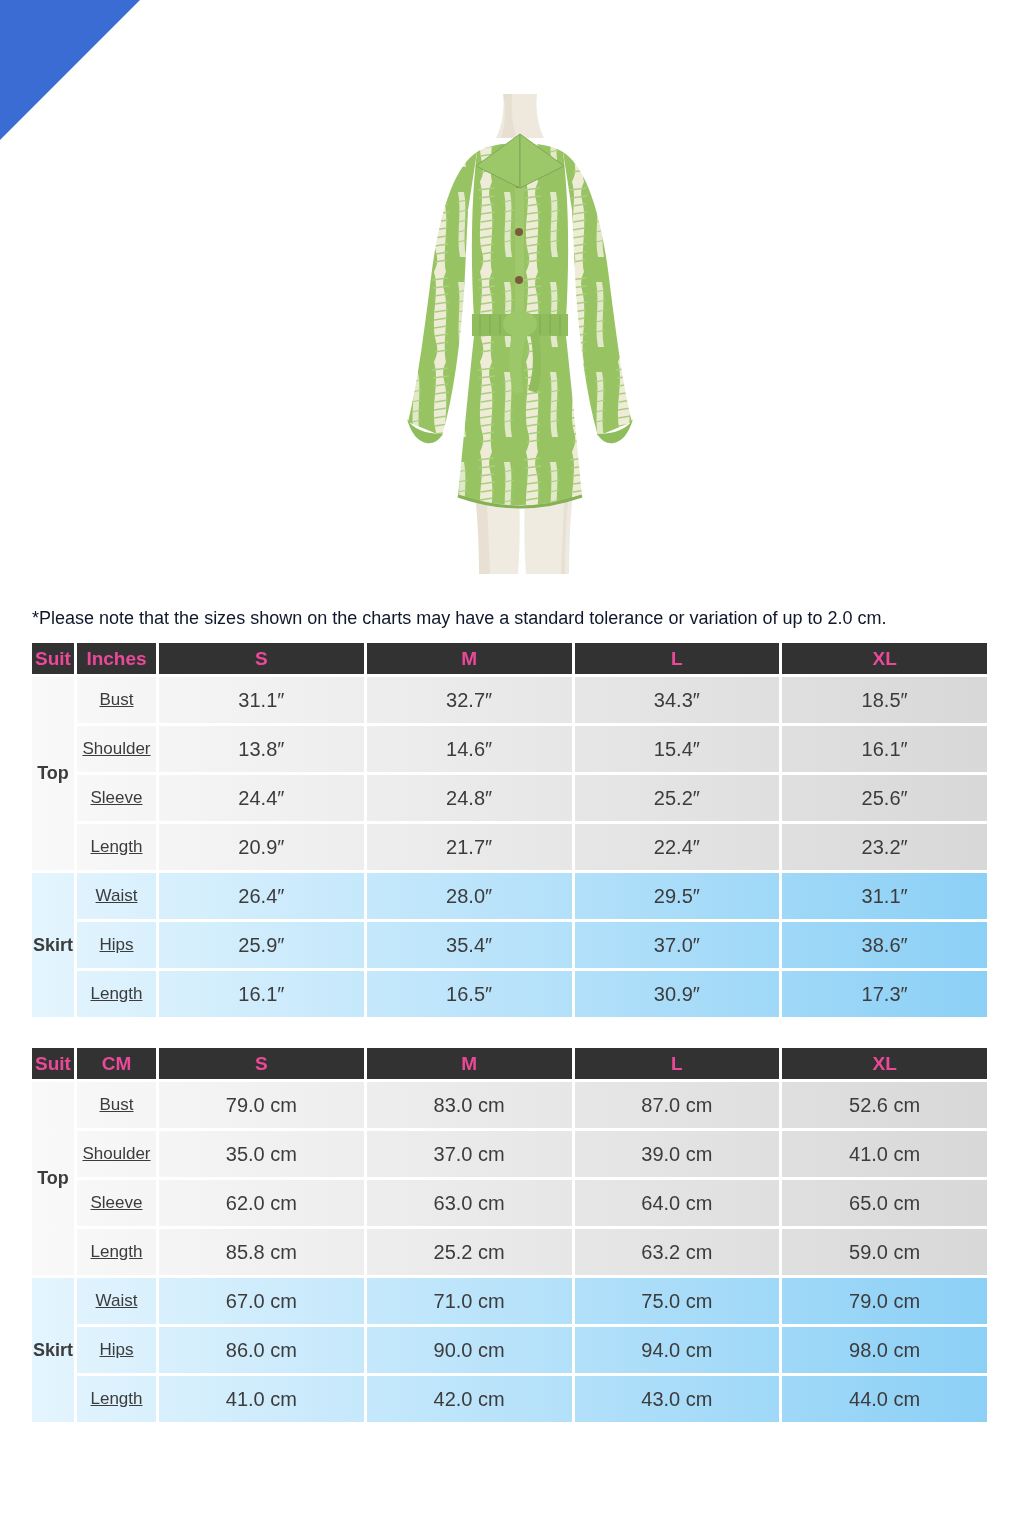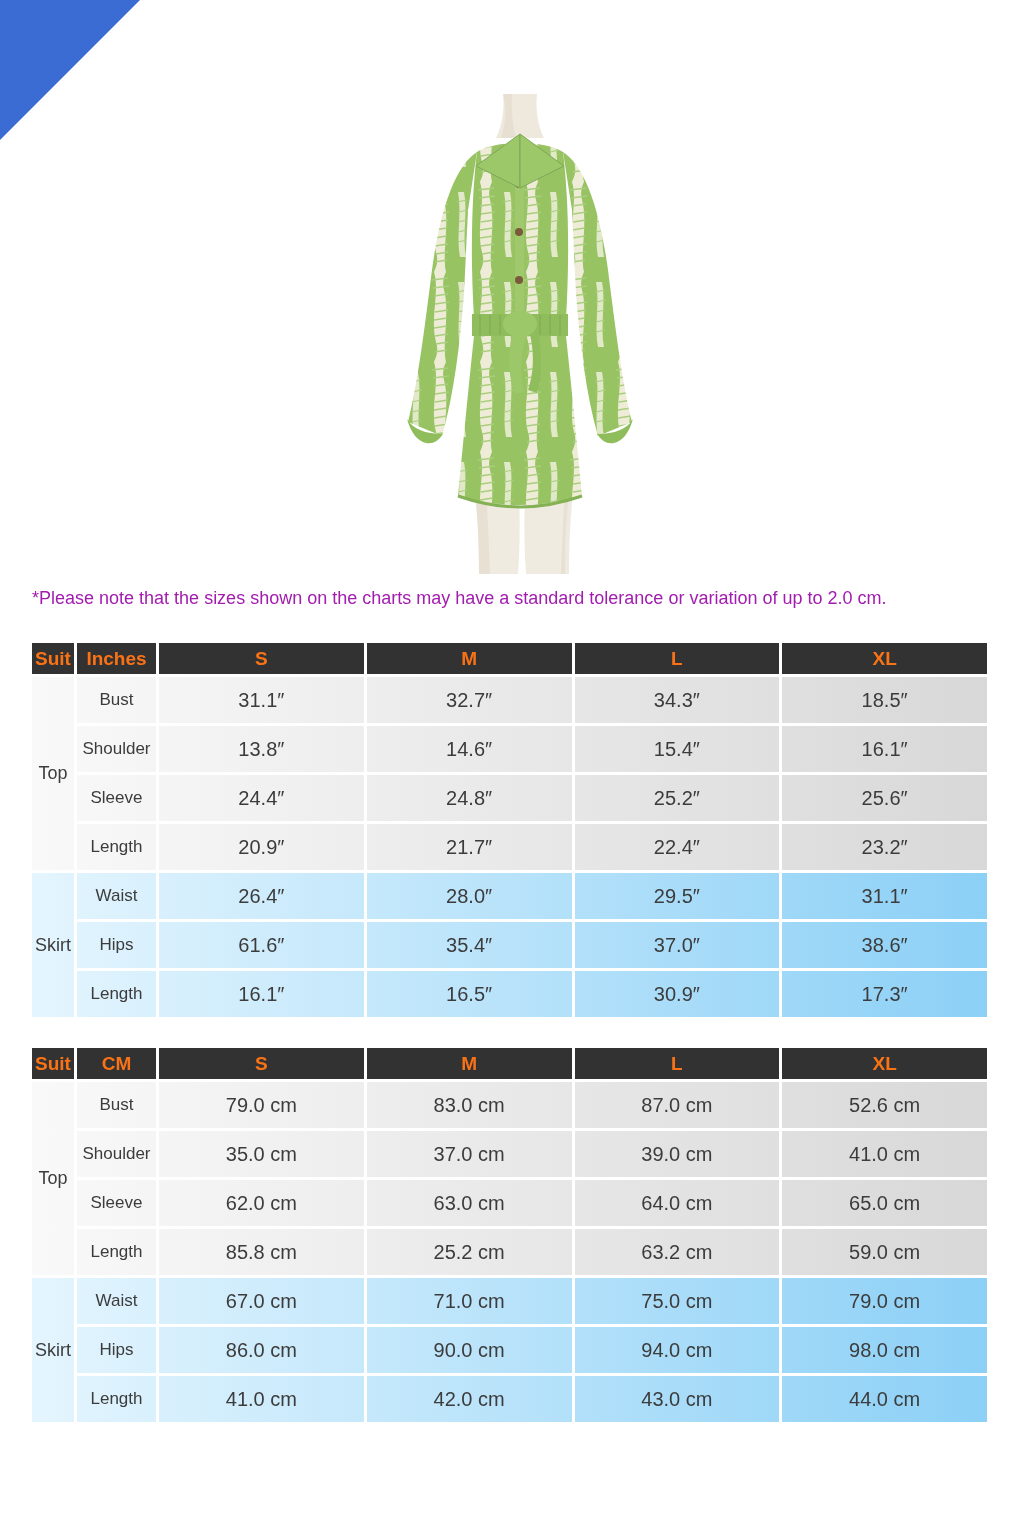--- a/index.html
+++ b/index.html
@@ -11,34 +11,34 @@
   .corner-banner { position: absolute; top: 0; left: 0; width: 0; height: 0;
     border-top: 140px solid #3b6cd4; border-right: 140px solid transparent; }
   .banner-text { position: absolute; left: -28px; top: 44px; width: 172px; height: 26px;
     text-align: center; transform: rotate(-45deg); color: #ffffff; font-weight: bold;
     font-size: 20px; letter-spacing: 0.5px; line-height: 26px; }
 
   
   .product-photo { position: absolute; left: 378px; top: 92px; width: 284px; height: 484px; }
 
   
-  .note { position: absolute; left: 32px; top: 588px; width: 960px;
-    font-size: 18px; color: #a21caf; }
+  .note { position: absolute; left: 32px; top: 608px; width: 960px;
+    font-size: 18px; color: #0f172a; }
 
   
   .size-table { position: absolute; left: 32px; width: 958px;
     border-collapse: separate; border-spacing: 0; table-layout: fixed; }
   #t-inches { top: 643px; }
   #t-cm { top: 1048px; }
   .size-table th, .size-table td { border-right: 3px solid #fff; border-bottom: 3px solid #fff;
     text-align: center; vertical-align: middle; overflow: hidden; }
-  .size-table th { background: #323232; color: #f97316; font-size: 19px; font-weight: bold; height: 34px; text-align: center; }
+  .size-table th { background: #323232; color: #ec4899; font-size: 19px; font-weight: bold; height: 34px; text-align: center; }
   .size-table td { height: 49px; font-size: 20px; color: #3c3c3c; }
-  .size-table td.group { font-size: 18px; }
-  .size-table td.rlabel { font-size: 17px; }
+  .size-table td.group { font-size: 18px; font-weight: bold; }
+  .size-table td.rlabel { font-size: 17px; text-decoration: underline; }
   .c-suit { width: 45px; } .c-label { width: 82px; }
   .row-gray { background: linear-gradient(90deg, #f9f9f9 0%, #d8d8d8 100%); }
   .row-blue { background: linear-gradient(90deg, #e4f5fe 0%, #8cd0f6 100%); }
 </style>
 </head>
 <body>
 
 <div class="page">
 
   <div class="corner-banner">
@@ -173,21 +173,21 @@
       <tr class="row-blue">
         <td class="group" rowspan="3">Skirt</td>
         <td class="rlabel">Waist</td>
         <td>26.4″</td>
         <td>28.0″</td>
         <td>29.5″</td>
         <td>31.1″</td>
       </tr>
       <tr class="row-blue">
         <td class="rlabel">Hips</td>
-        <td>61.6″</td>
+        <td>25.9″</td>
         <td>35.4″</td>
         <td>37.0″</td>
         <td>38.6″</td>
       </tr>
       <tr class="row-blue">
         <td class="rlabel">Length</td>
         <td>16.1″</td>
         <td>16.5″</td>
         <td>30.9″</td>
         <td>17.3″</td>

